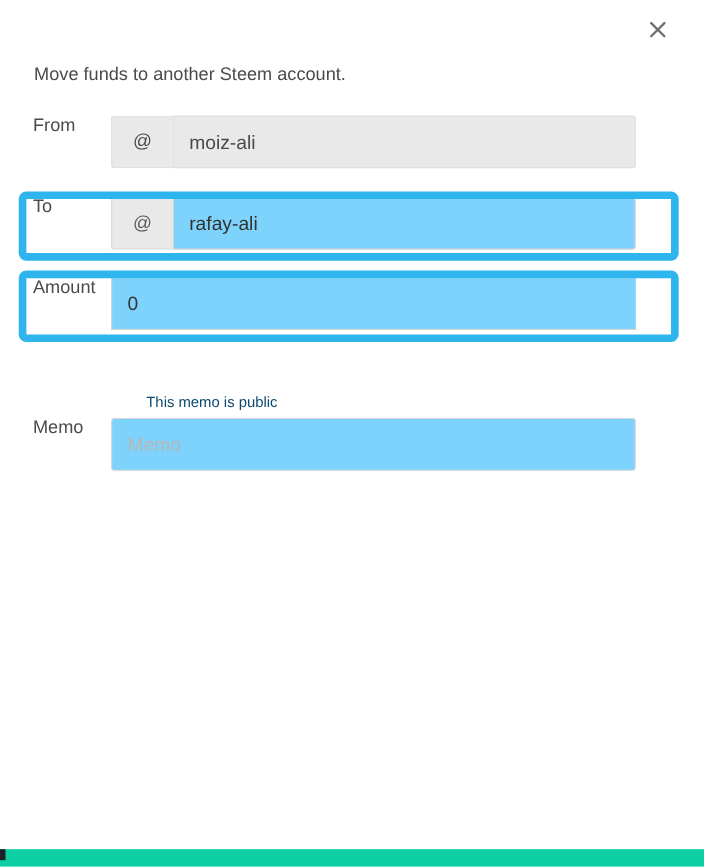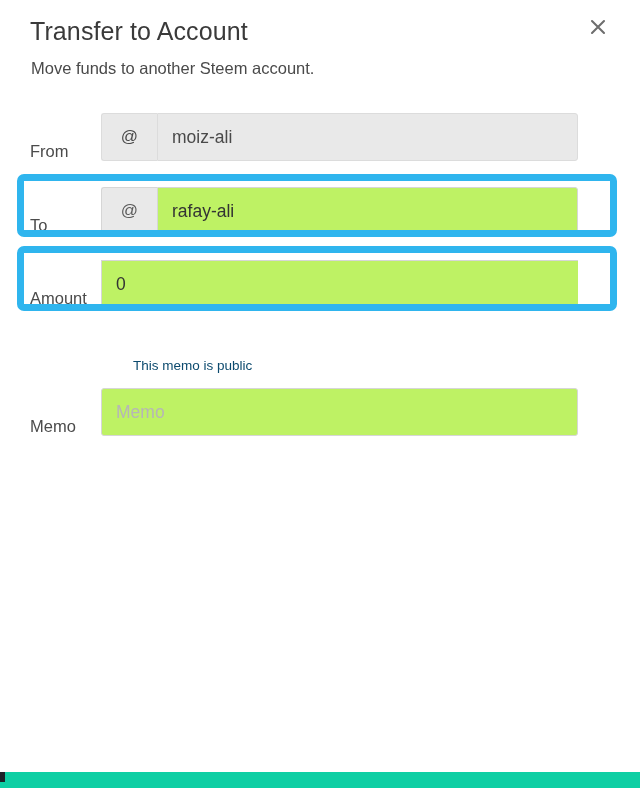--- a/index.html
+++ b/index.html
@@ -65,21 +65,21 @@
   }
   .close-btn svg { display: block; }
 
   
   .row {
     position: absolute;
     left: 0;
     width: 640px;
     height: 56px;
     display: flex;
-    align-items: flex-end;
+    align-items: flex-start;
   }
   .row-label {
     width: 101px;
     padding-left: 30px;
     box-sizing: border-box;
     font-size: 16.5px;
     color: #4b4b4b;
     white-space: nowrap;
   }
   .field-wrap {
@@ -118,21 +118,21 @@
     width: 0; height: 0;
     border-left: 5px solid transparent;
     border-right: 5px solid transparent;
     border-top: 6px solid #8e8e8e;
   }
 
   .inp {
     flex: 1;
     border: 1px solid #d6d6d6;
     border-radius: 0 3px 3px 0;
-    background: #bef264;
+    background: #7dd3fc;
     font-family: "Liberation Sans", sans-serif;
     font-size: 17.5px;
     color: #333333;
     padding: 0 14px;
     box-sizing: border-box;
     outline: none;
     min-width: 0;
   }
   .inp.solo { border-radius: 3px; }
   .inp.mid  { border-radius: 0; border-right: none; }
@@ -229,21 +229,20 @@
     background: #1d2229;
   }
 </style>
 </head>
 <body>
 
 <div class="top-sheen"></div>
 
 <div class="modal">
 
-  <div class="modal-title">Transfer to Account</div>
 
   <div class="modal-subtitle">Move funds to another Steem account.</div>
 
   <div class="close-btn">
     <span>
       <svg width="20" height="20" viewBox="0 0 20 20">
         <path d="M4 4 L16 16 M16 4 L4 16" stroke="#6e6e6e" stroke-width="2.1" stroke-linecap="round" fill="none"></path>
       </svg>
     </span>
   </div>

